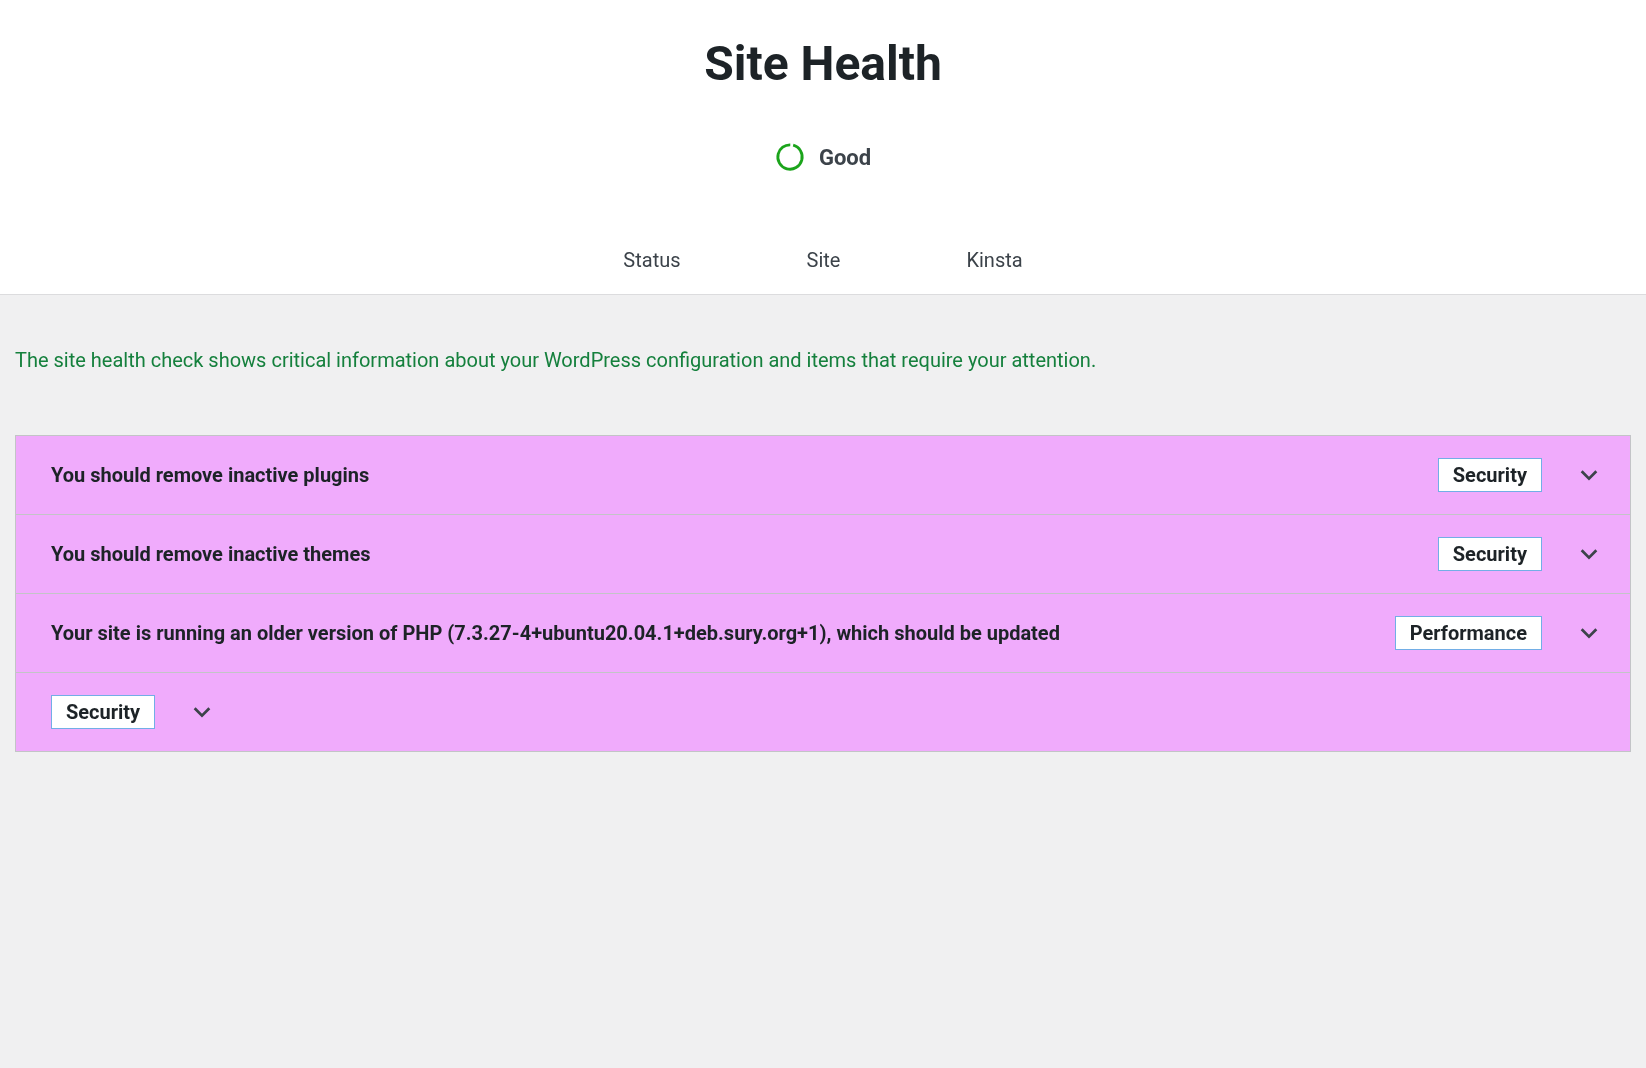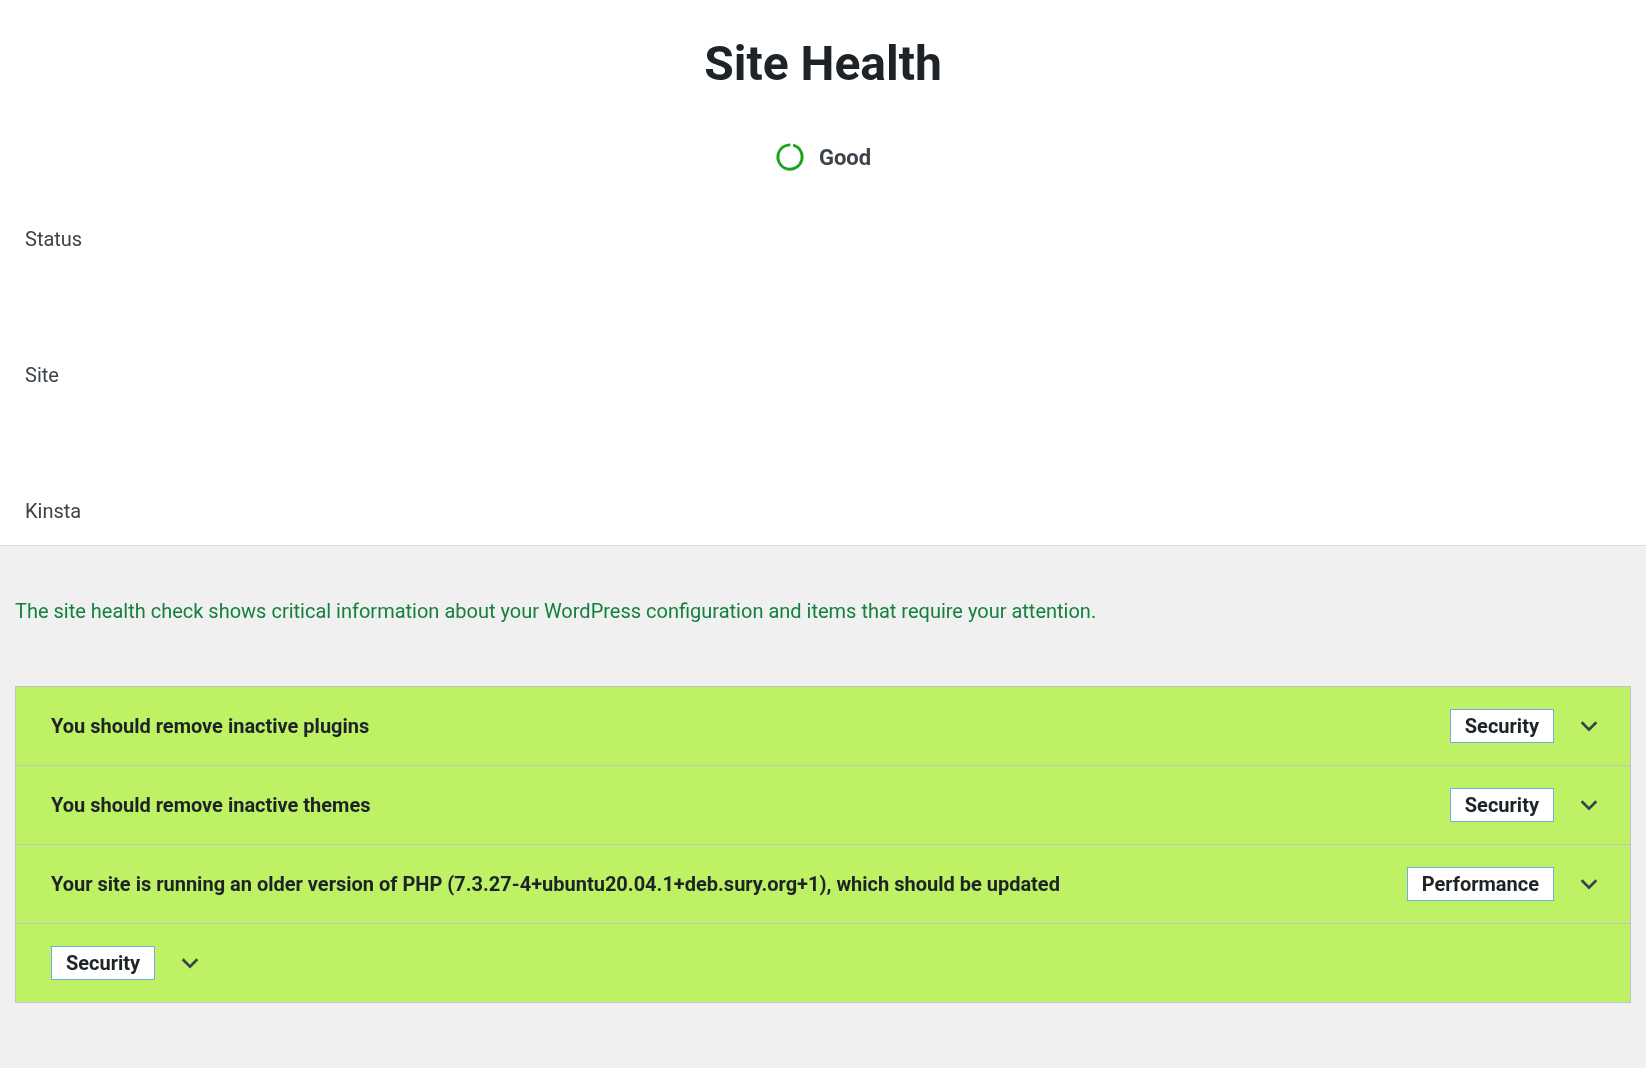--- a/index.html
+++ b/index.html
@@ -23,36 +23,35 @@
       font-size: 48px;
       font-weight: 700;
       color: #1d2327;
       margin-bottom: 50px;
     }
     .status-indicator {
       display: flex;
       align-items: center;
       justify-content: center;
       gap: 14px;
-      margin-bottom: 45px;
+      margin-bottom: 66px;
     }
     .status-circle {
       width: 30px;
       height: 30px;
     }
     .status-label {
       font-size: 22px;
       font-weight: 700;
       color: #3c434a;
     }
     .tabs {
       display: flex;
       justify-content: center;
-      gap: 80px;
-      flex-direction: column;
+      gap: 116px;
     }
     .tab {
       font-size: 20px;
       font-weight: 400;
       color: #3c434a;
       padding: 10px 5px 22px 5px;
       cursor: pointer;
     }
     .content {
       padding: 50px 15px 30px 15px;
@@ -70,21 +69,21 @@
       line-height: 1.5;
     }
     .improvements-title {
       font-size: 26px;
       font-weight: 400;
       color: #1d2327;
       margin-bottom: 25px;
     }
     .accordion {
       border: 1px solid #c3c4c7;
-      background: #bef264;
+      background: #f0abfc;
     }
     .accordion-item {
       border-bottom: 1px solid #c3c4c7;
       display: flex;
       align-items: center;
       padding: 22px 30px 22px 35px;
       cursor: pointer;
     }
     .accordion-item:last-child {
       border-bottom: none;
@@ -97,21 +96,21 @@
       line-height: 1.45;
       padding-right: 15px;
     }
     .badge {
       border: 1px solid #72aee6;
       background: #fff;
       color: #1d2327;
       font-size: 20px;
       font-weight: 700;
       padding: 4px 14px;
-      margin-right: 24px;
+      margin-right: 36px;
       white-space: nowrap;
     }
     .chevron {
       width: 22px;
       height: 22px;
       flex-shrink: 0;
     }
   </style>
 </head>
 <body>

